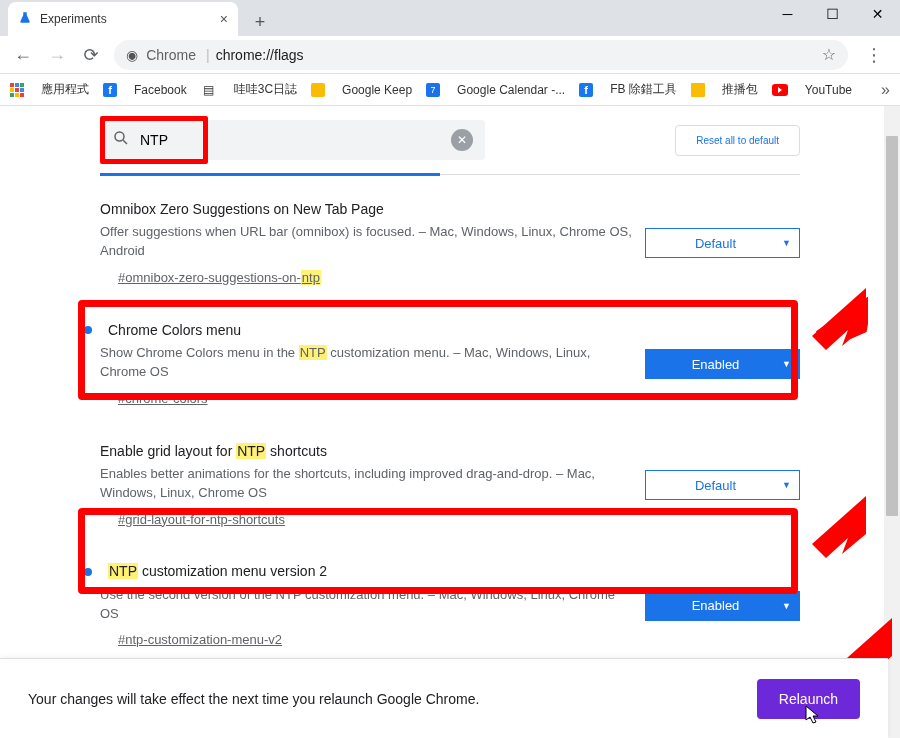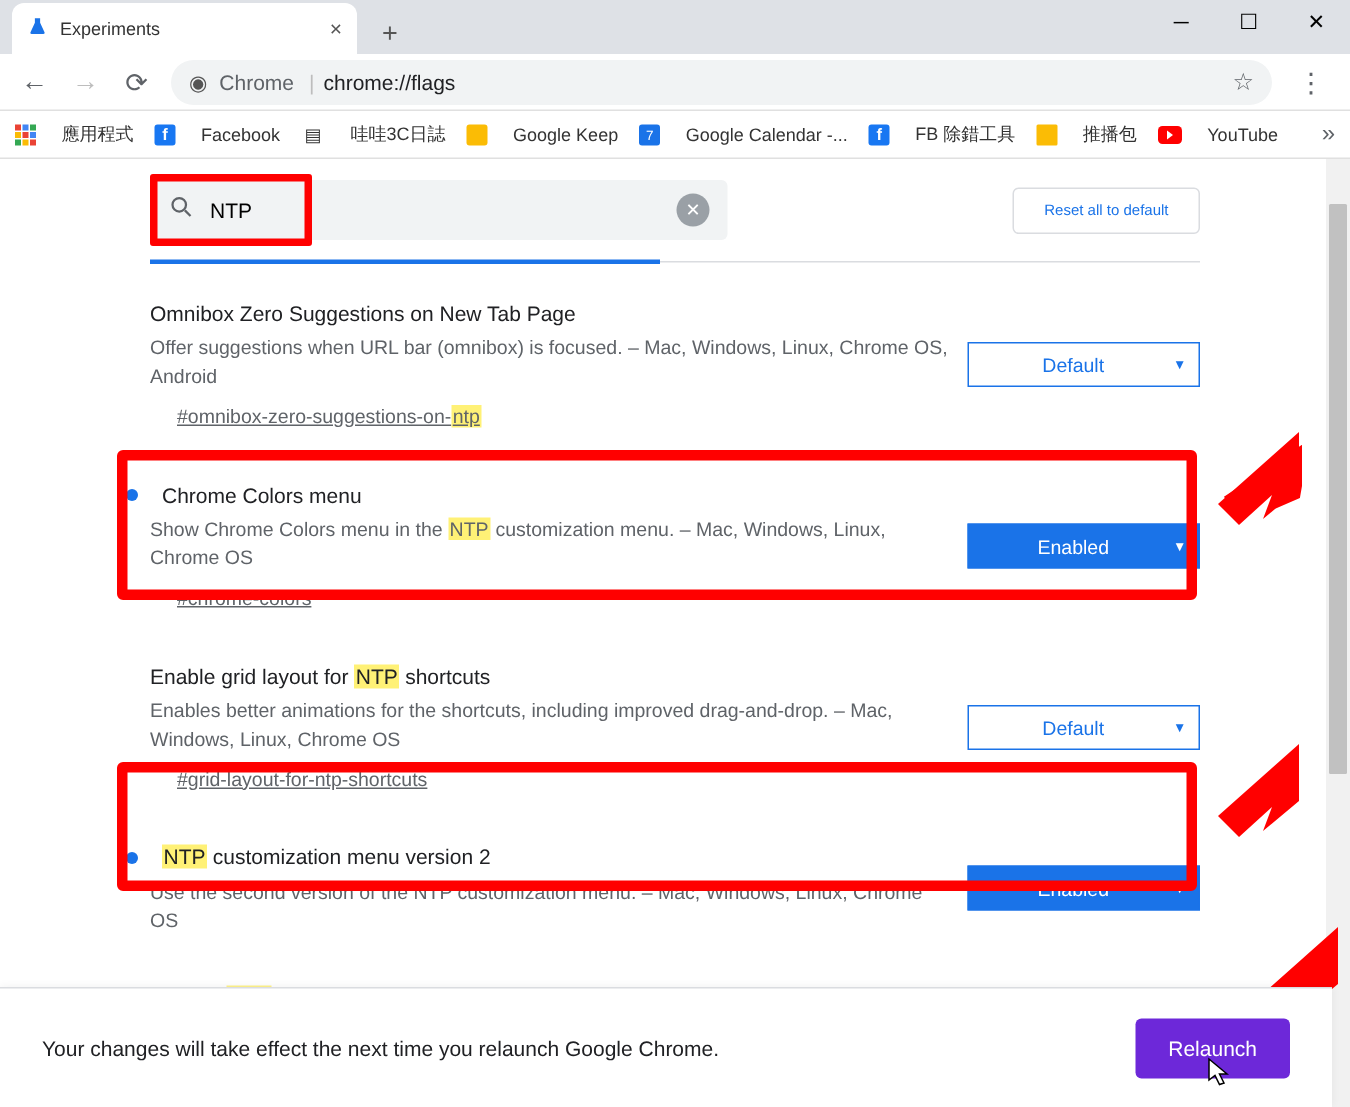--- a/index.html
+++ b/index.html
@@ -218,21 +218,21 @@
               <span>Enable grid layout for <span class="hl">NTP</span> shortcuts</span>
             </div><div>Enables better animations for the shortcuts, including improved drag-and-drop. – Mac, Windows, Linux, Chrome OS</div><a class="flag-tag">#grid-layout-for-ntp-shortcuts</a></div>
           <div class="flag-sel">
             <div class="sel">Default</div>
           </div>
         </div>
         <div class="flag">
           <div class="flag-body"><div class="flag-title">
               <span class="dot"></span>
               <span><span class="hl">NTP</span> customization menu version 2</span>
-            </div><div>Use the second version of the NTP customization menu. – Mac, Windows, Linux, Chrome OS</div></div>
+            </div><div>Use the second version of the NTP customization menu. – Mac, Windows, Linux, Chrome OS</div><a class="flag-tag">#ntp-customization-menu-v2</a></div>
           <div class="flag-sel">
             <div class="sel filled">Enabled</div>
           </div>
         </div>
         <div class="flag" style="opacity: 0.85; overflow: hidden; height: 48px;">
           <div class="flag-body">
             <div class="flag-title">
               <span>Disable <span class="hl">NTP</span> initial most visited fade in</span>
             </div>
             <div>Do now initially fade in most visited tiles on the New Tab Page – Mac, Windows, Linux,</div>

